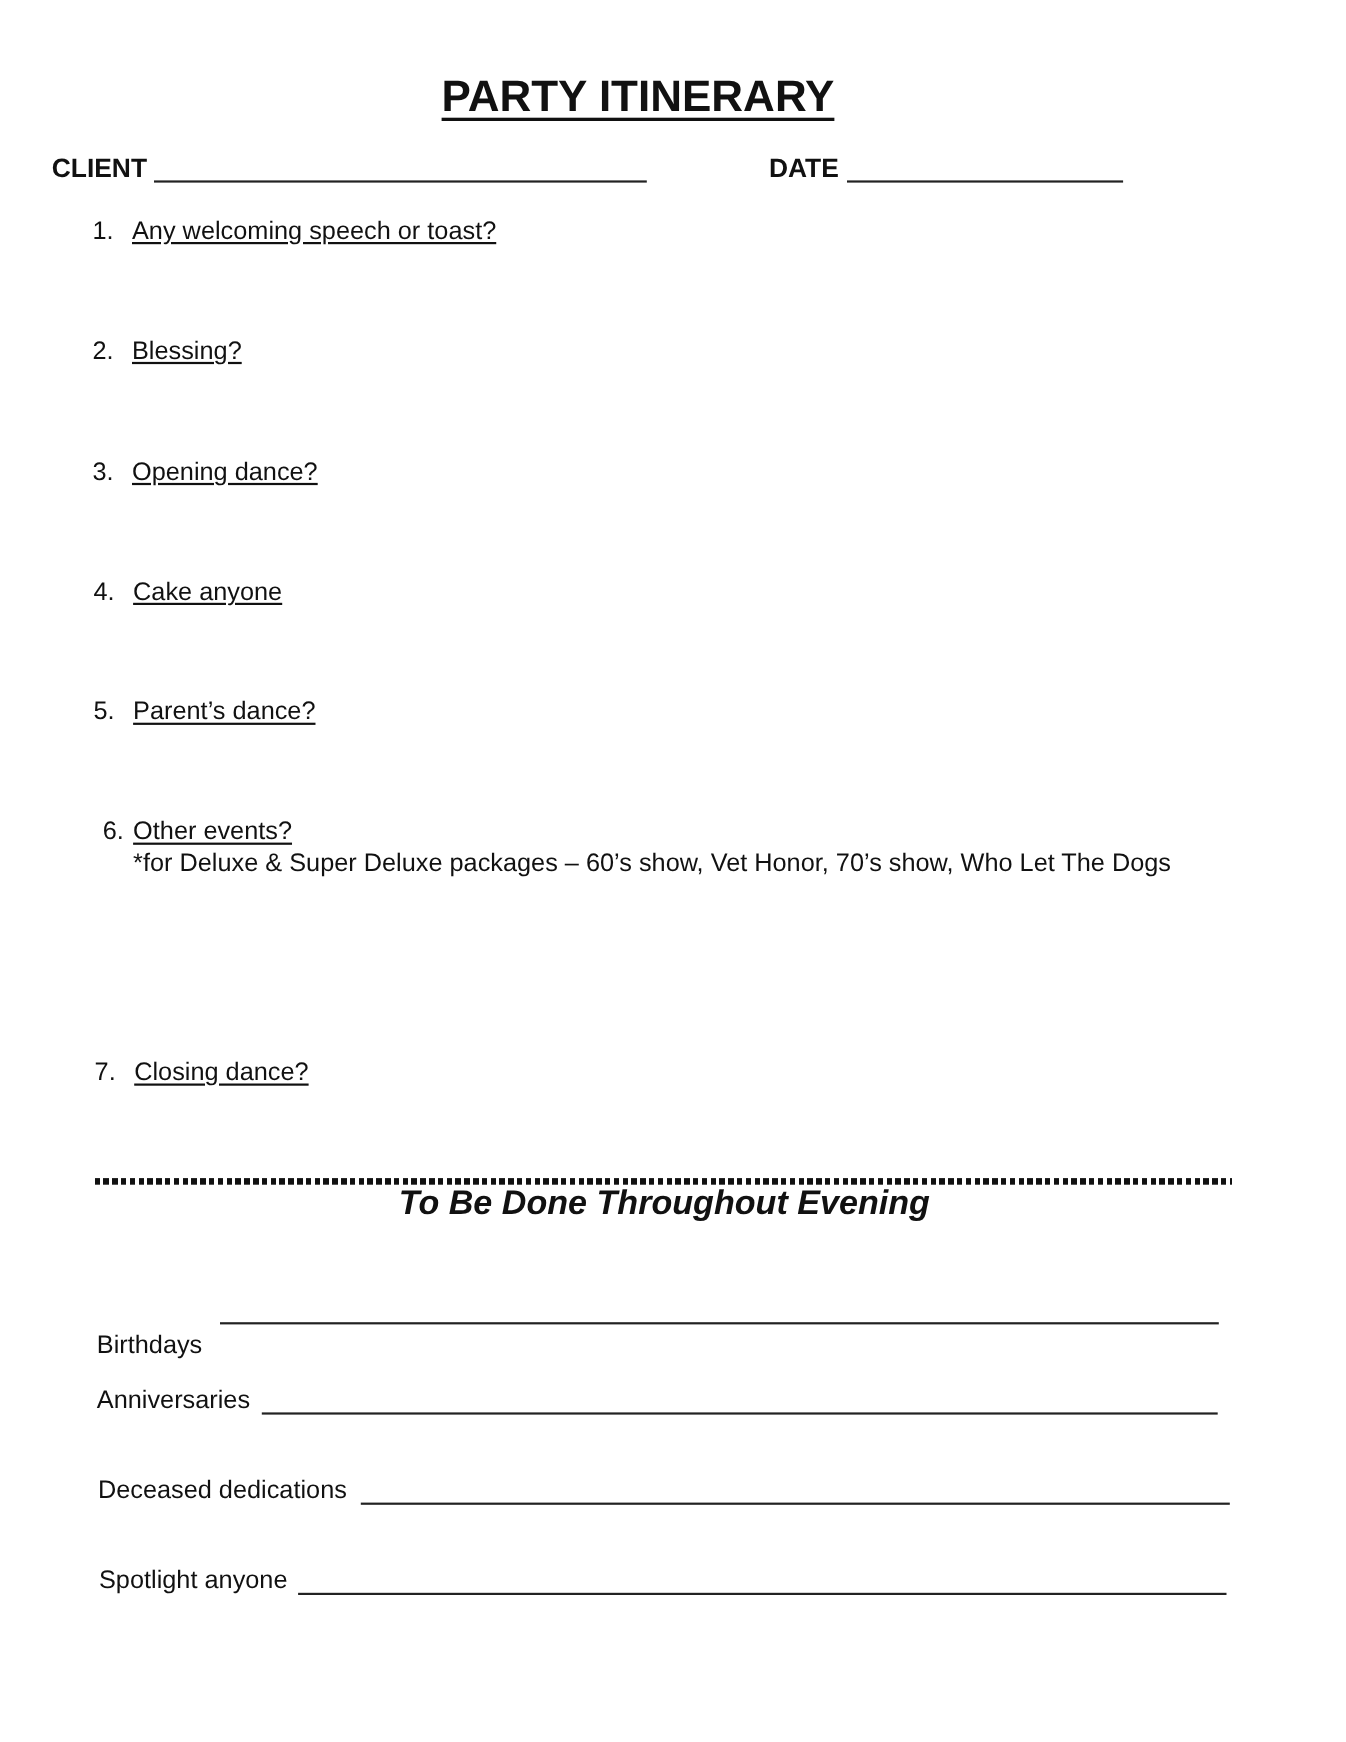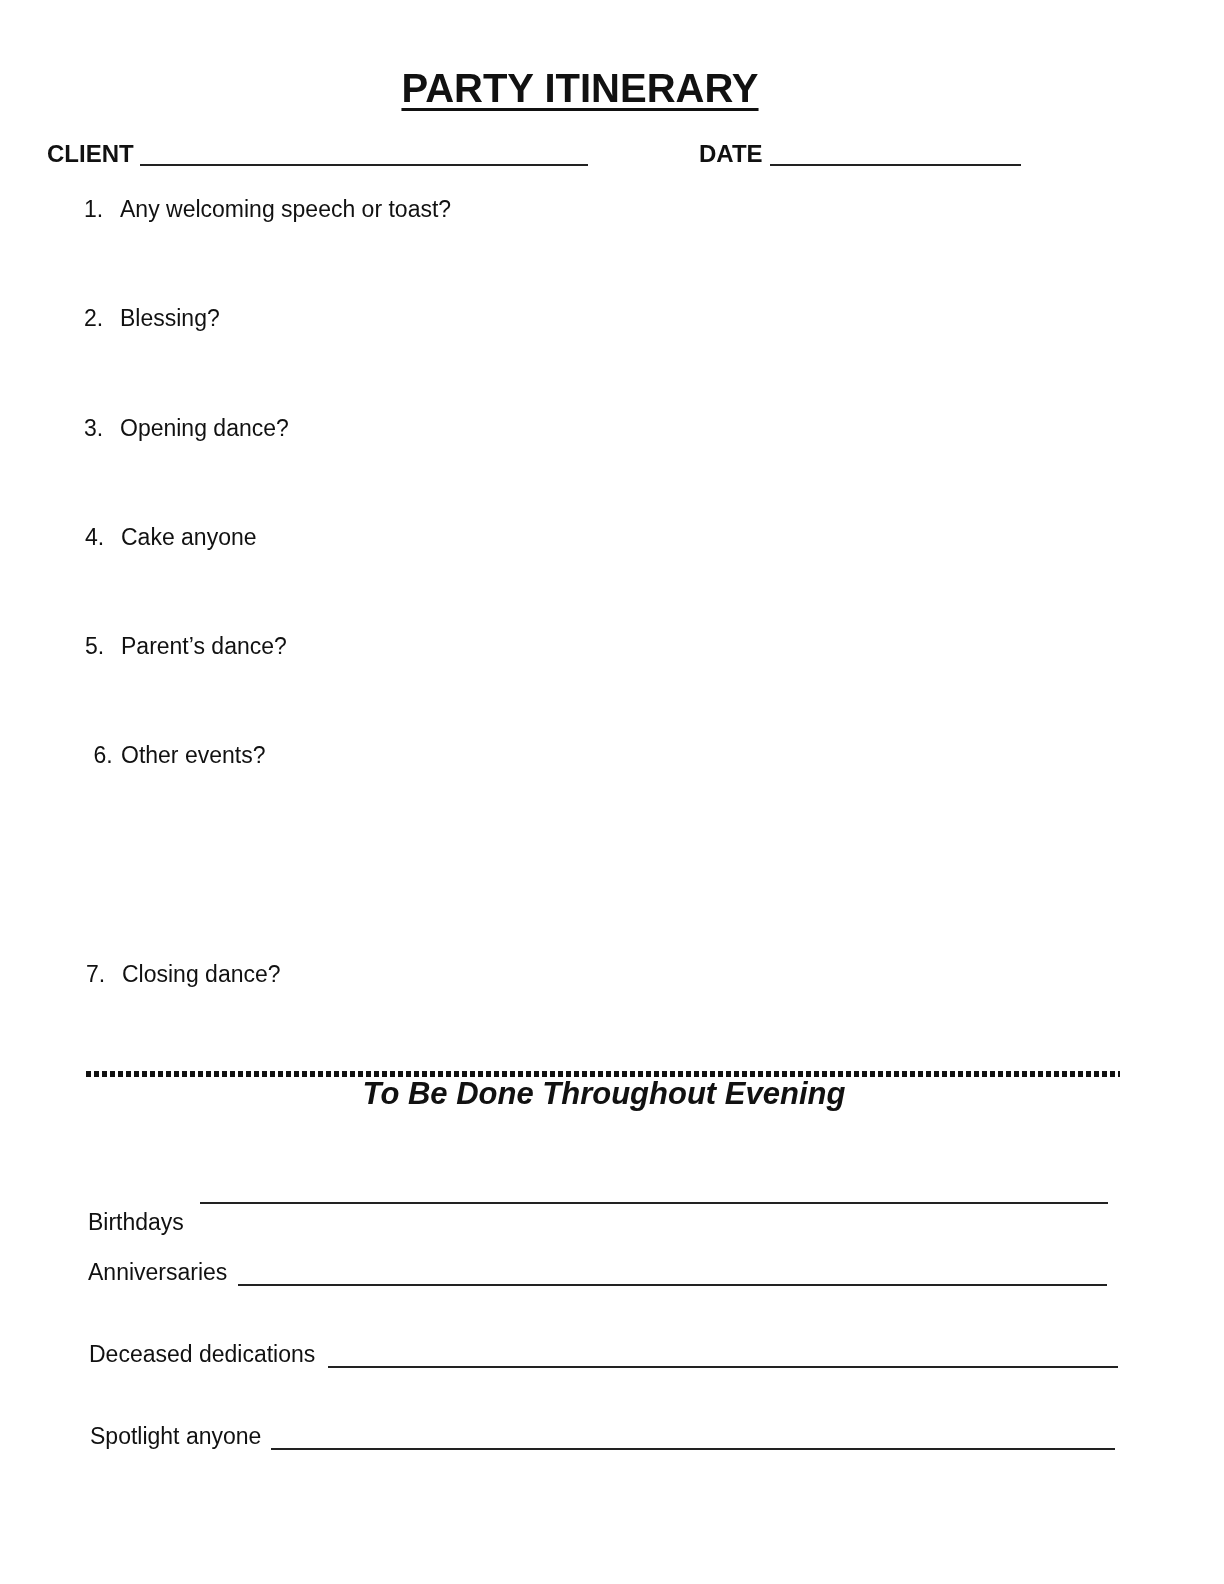--- a/index.html
+++ b/index.html
@@ -10,21 +10,21 @@
     .abs { position: absolute; }
     .title {
       left: 0; width: 1160px; top: 46px; text-align: center;
       font-size: 40px; font-weight: bold; letter-spacing: 0px; margin-top: 20px;
     }
     .title span { text-decoration: underline; text-decoration-thickness: 3px; text-underline-offset: 6px; }
     .field-label { font-size: 24px; font-weight: bold; }
     .blank-line { border-bottom: 2px solid #222; height: 0; }
     .item { font-size: 23px; white-space: nowrap; }
     .item .num { display: inline-block; width: 36px; }
-    .item .q { text-underline-offset: 3px; }
+    .item .q { text-decoration: underline; text-underline-offset: 3px; }
     .note { font-size: 23px; line-height: 28px; width: 990px; }
     .dotted {
       left: 86px; width: 1034px; top: 1071px; height: 6px;
       background-image: repeating-linear-gradient(90deg, #111 0 5px, transparent 5px 8px);
     }
     .section-title {
       left: 0; width: 1208px; top: 1076px; text-align: center;
       font-size: 31px; font-weight: bold; font-style: italic;
     }
     .lower-label { font-size: 23px; }
@@ -57,20 +57,21 @@
 <div class="abs item" style="left:85px; top:524px;">
   <span class="num">4.</span><span class="q">Cake anyone</span>
 </div>
 <div class="abs item" style="left:85px; top:633px;">
   <span class="num">5.</span><span class="q">Parent’s dance?</span>
 </div>
 <div class="abs item" style="left:85px; top:742px;text-align:center;">
   <span class="num">6.</span><span class="q">Other events?</span>
 </div>
 <div class="abs note" style="left:121px; top:770px;">
+  <div>*for Deluxe &amp; Super Deluxe packages – 60’s show, Vet Honor, 70’s show, Who Let The Dogs</div>
 </div>
 <div class="abs item" style="left:86px; top:961px;">
   <span class="num">7.</span><span class="q">Closing dance?</span>
 </div>
 
 <div class="abs dotted"></div>
 <div class="abs section-title">To Be Done Throughout Evening</div>
 
 <div class="abs lower-label" style="left:88px; top:1177px;margin-top:32px;">Birthdays</div>
 <div class="abs blank-line" style="left:200px; top:1202px; width:908px;">

